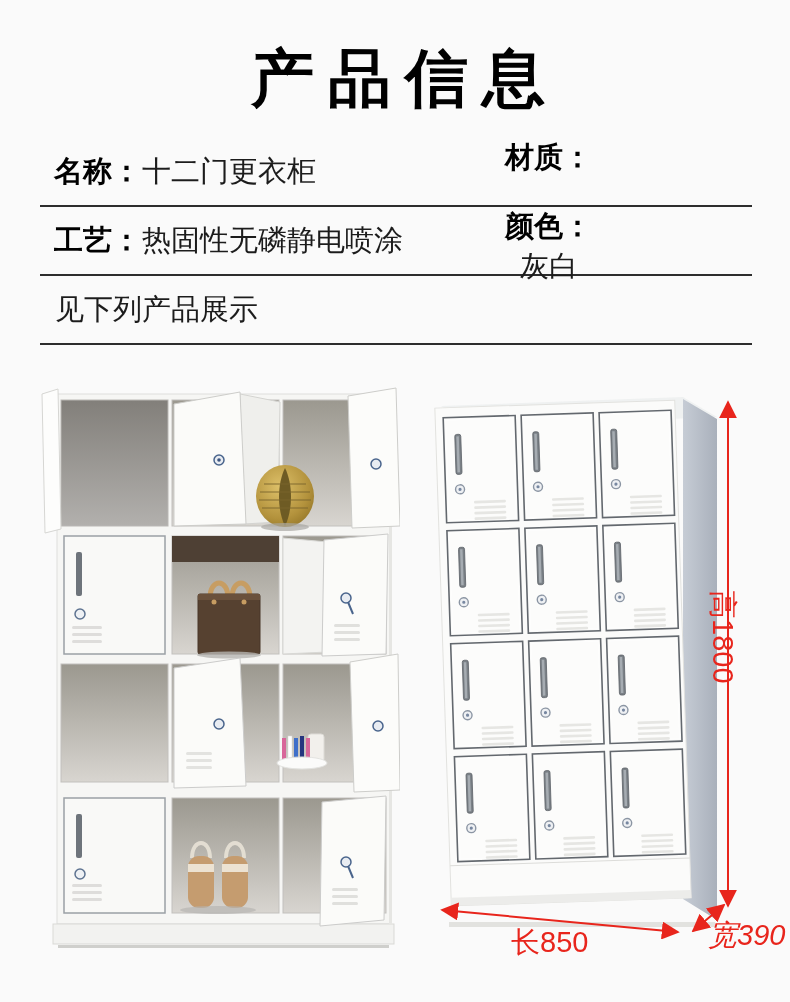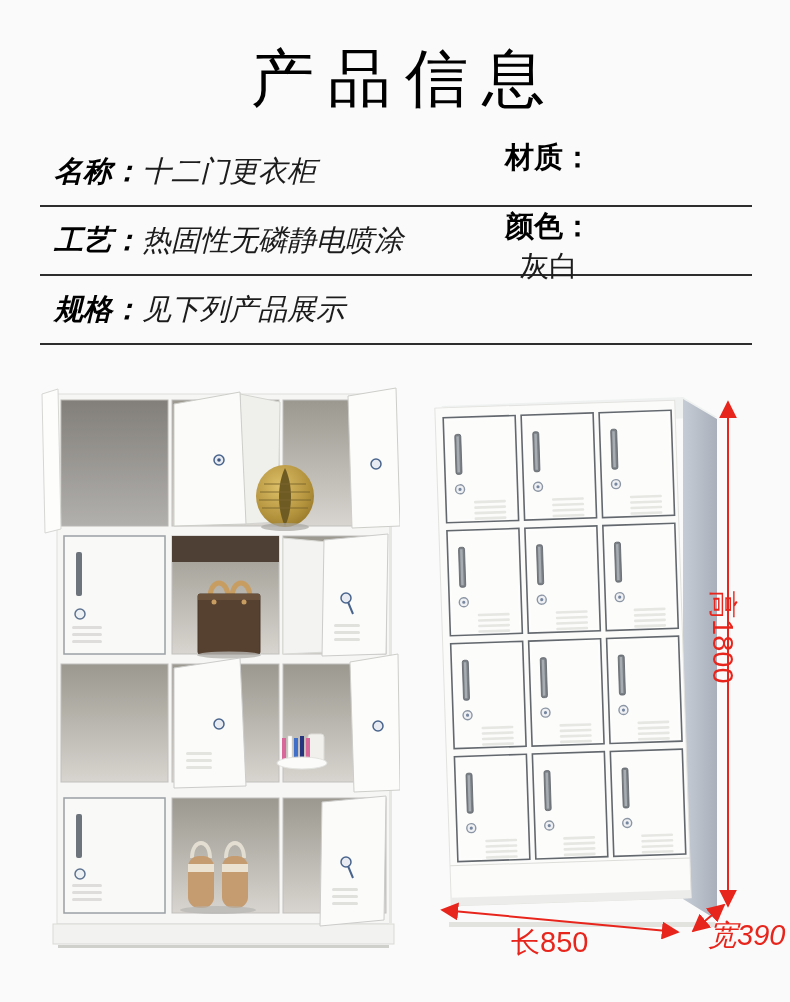--- a/index.html
+++ b/index.html
@@ -7,27 +7,27 @@
     width:790px;height:1002px;
     background:#fafafa;
     font-family:"Liberation Sans", sans-serif;
     position:relative;overflow:hidden;
     color:#111;
   }
   .page{position:absolute;inset:0;}
   .title{
     position:absolute;top:36px;left:0;right:0;margin:0;
     text-align:center;
-    font-size:63px;font-weight:400;color:#000;
+    font-size:63px;font-weight:700;color:#000;
     letter-spacing:14px;padding-left:20px;
   }
   .specs{position:absolute;left:40px;top:138px;width:712px;}
   .spec-row{position:relative;height:67px;border-bottom:2px solid #2d2d2d;}
   .cell{position:absolute;top:0;height:100%;display:flex;align-items:center;white-space:nowrap;}
-  .cell.left{left:14px;font-style:italic;}
+  .cell.left{left:14px;}
   .cell.right{left:465px;flex-direction:column;}
   .spec-label{font-weight:700;font-size:29px;color:#000;}
   .spec-value{font-size:29px;color:#1c1c1c;margin-left:1px;}
   .photo{position:absolute;}
   .photo-left{left:28px;top:386px;width:372px;height:580px;}
   .photo-right{left:425px;top:380px;width:365px;height:608px;}
   .photo svg{position:absolute;left:0;top:0;}
   .dim{
     position:absolute;color:#e8251c;font-size:29px;line-height:1;
     white-space:nowrap;
@@ -58,21 +58,20 @@
         <span class="spec-label">颜色：</span>
         <span class="spec-value">灰白</span>
       </div>
       <div class="cell left">
         <span class="spec-label">工艺：</span>
         <span class="spec-value">热固性无磷静电喷涂</span>
       </div>
     </div>
     <div class="spec-row">
       <div class="cell left">
-        <span class="spec-label">规格：</span>
         <span class="spec-value">见下列产品展示</span>
       </div>
     </div>
   </div>
 
   <div class="photo photo-left">
     <svg width="372" height="580" viewBox="0 0 372 580">
       <defs>
         <linearGradient id="gInt" x1="0" y1="0" x2="0" y2="1">
           <stop offset="0" stop-color="#9b988f"></stop>

